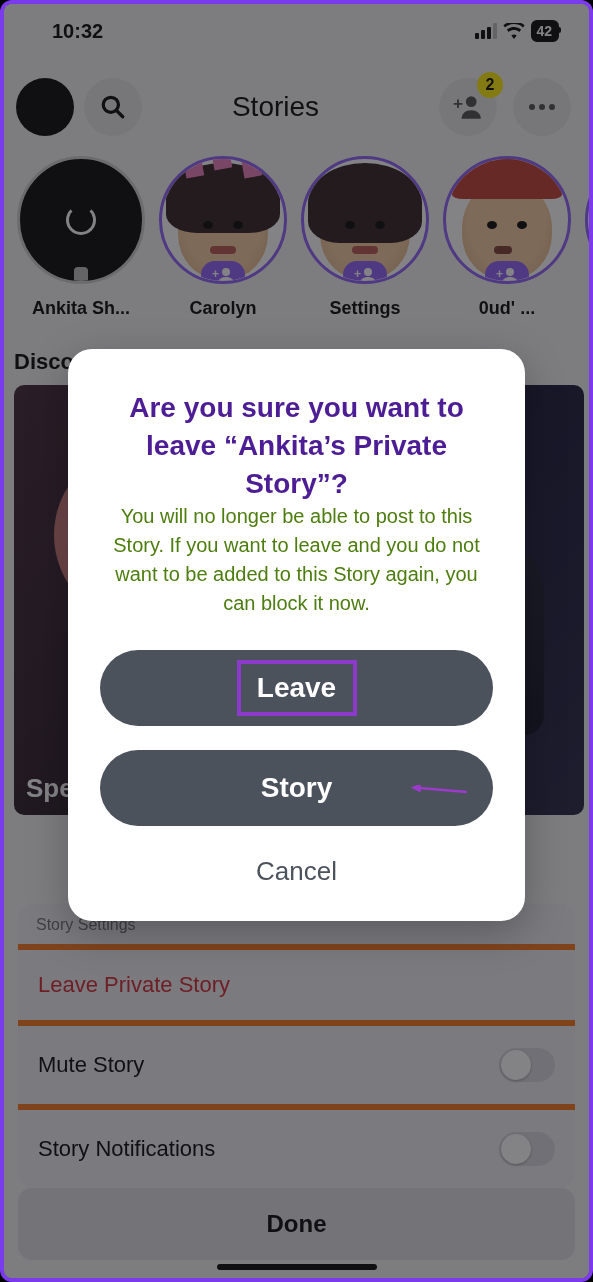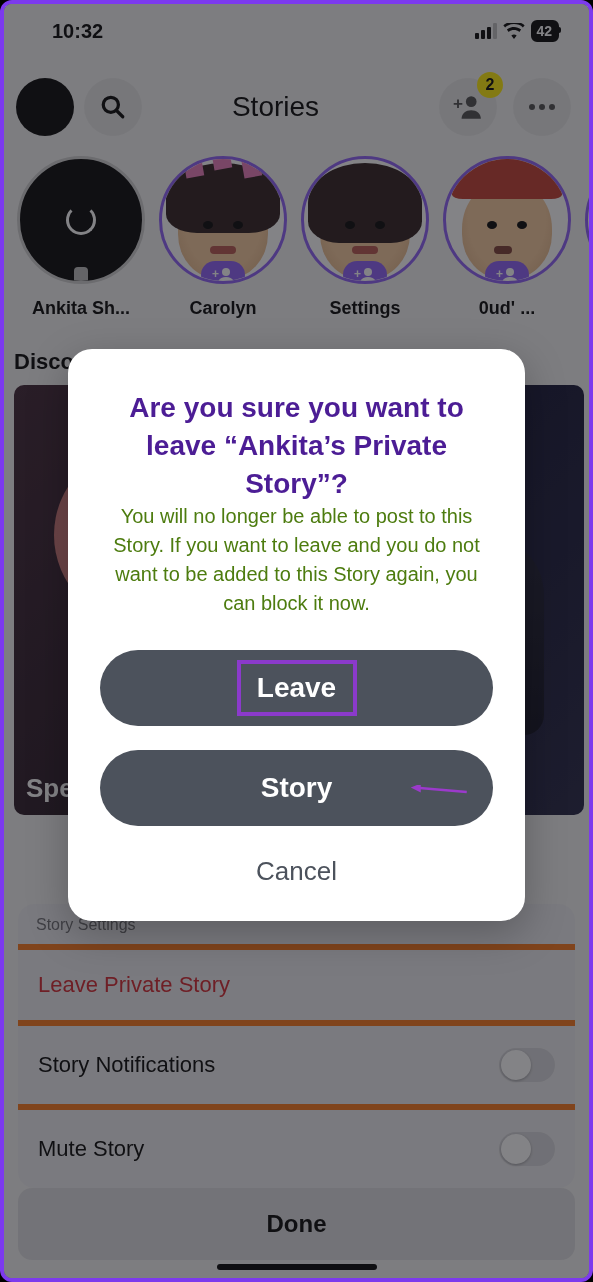--- a/index.html
+++ b/index.html
@@ -337,25 +337,25 @@
       <div style="position:absolute;right:40px;bottom:80px;width:140px;height:200px;background:linear-gradient(#1a1a2e,#0a0a1a);border-radius:60px 60px 20px 20px;"></div>
     </div>
   </div>
 
   <div class="sheet">
     <div class="sheet-header">Story Settings</div>
     <div class="sheet-row red">
       <span>Leave Private Story</span>
     </div>
     <div class="sheet-row">
+      <span>Mute Story</span>
+      <div class="toggle"></div>
+    </div>
+    <div class="sheet-row">
       <span>Story Notifications</span>
-      <div class="toggle"></div>
-    </div>
-    <div class="sheet-row">
-      <span>Mute Story</span>
       <div class="toggle"></div>
     </div>
   </div>
   <div class="done-btn">Done</div>
 
   <div class="home-ind"></div>
 
   <div class="dim"></div>
 
   <div class="modal">

